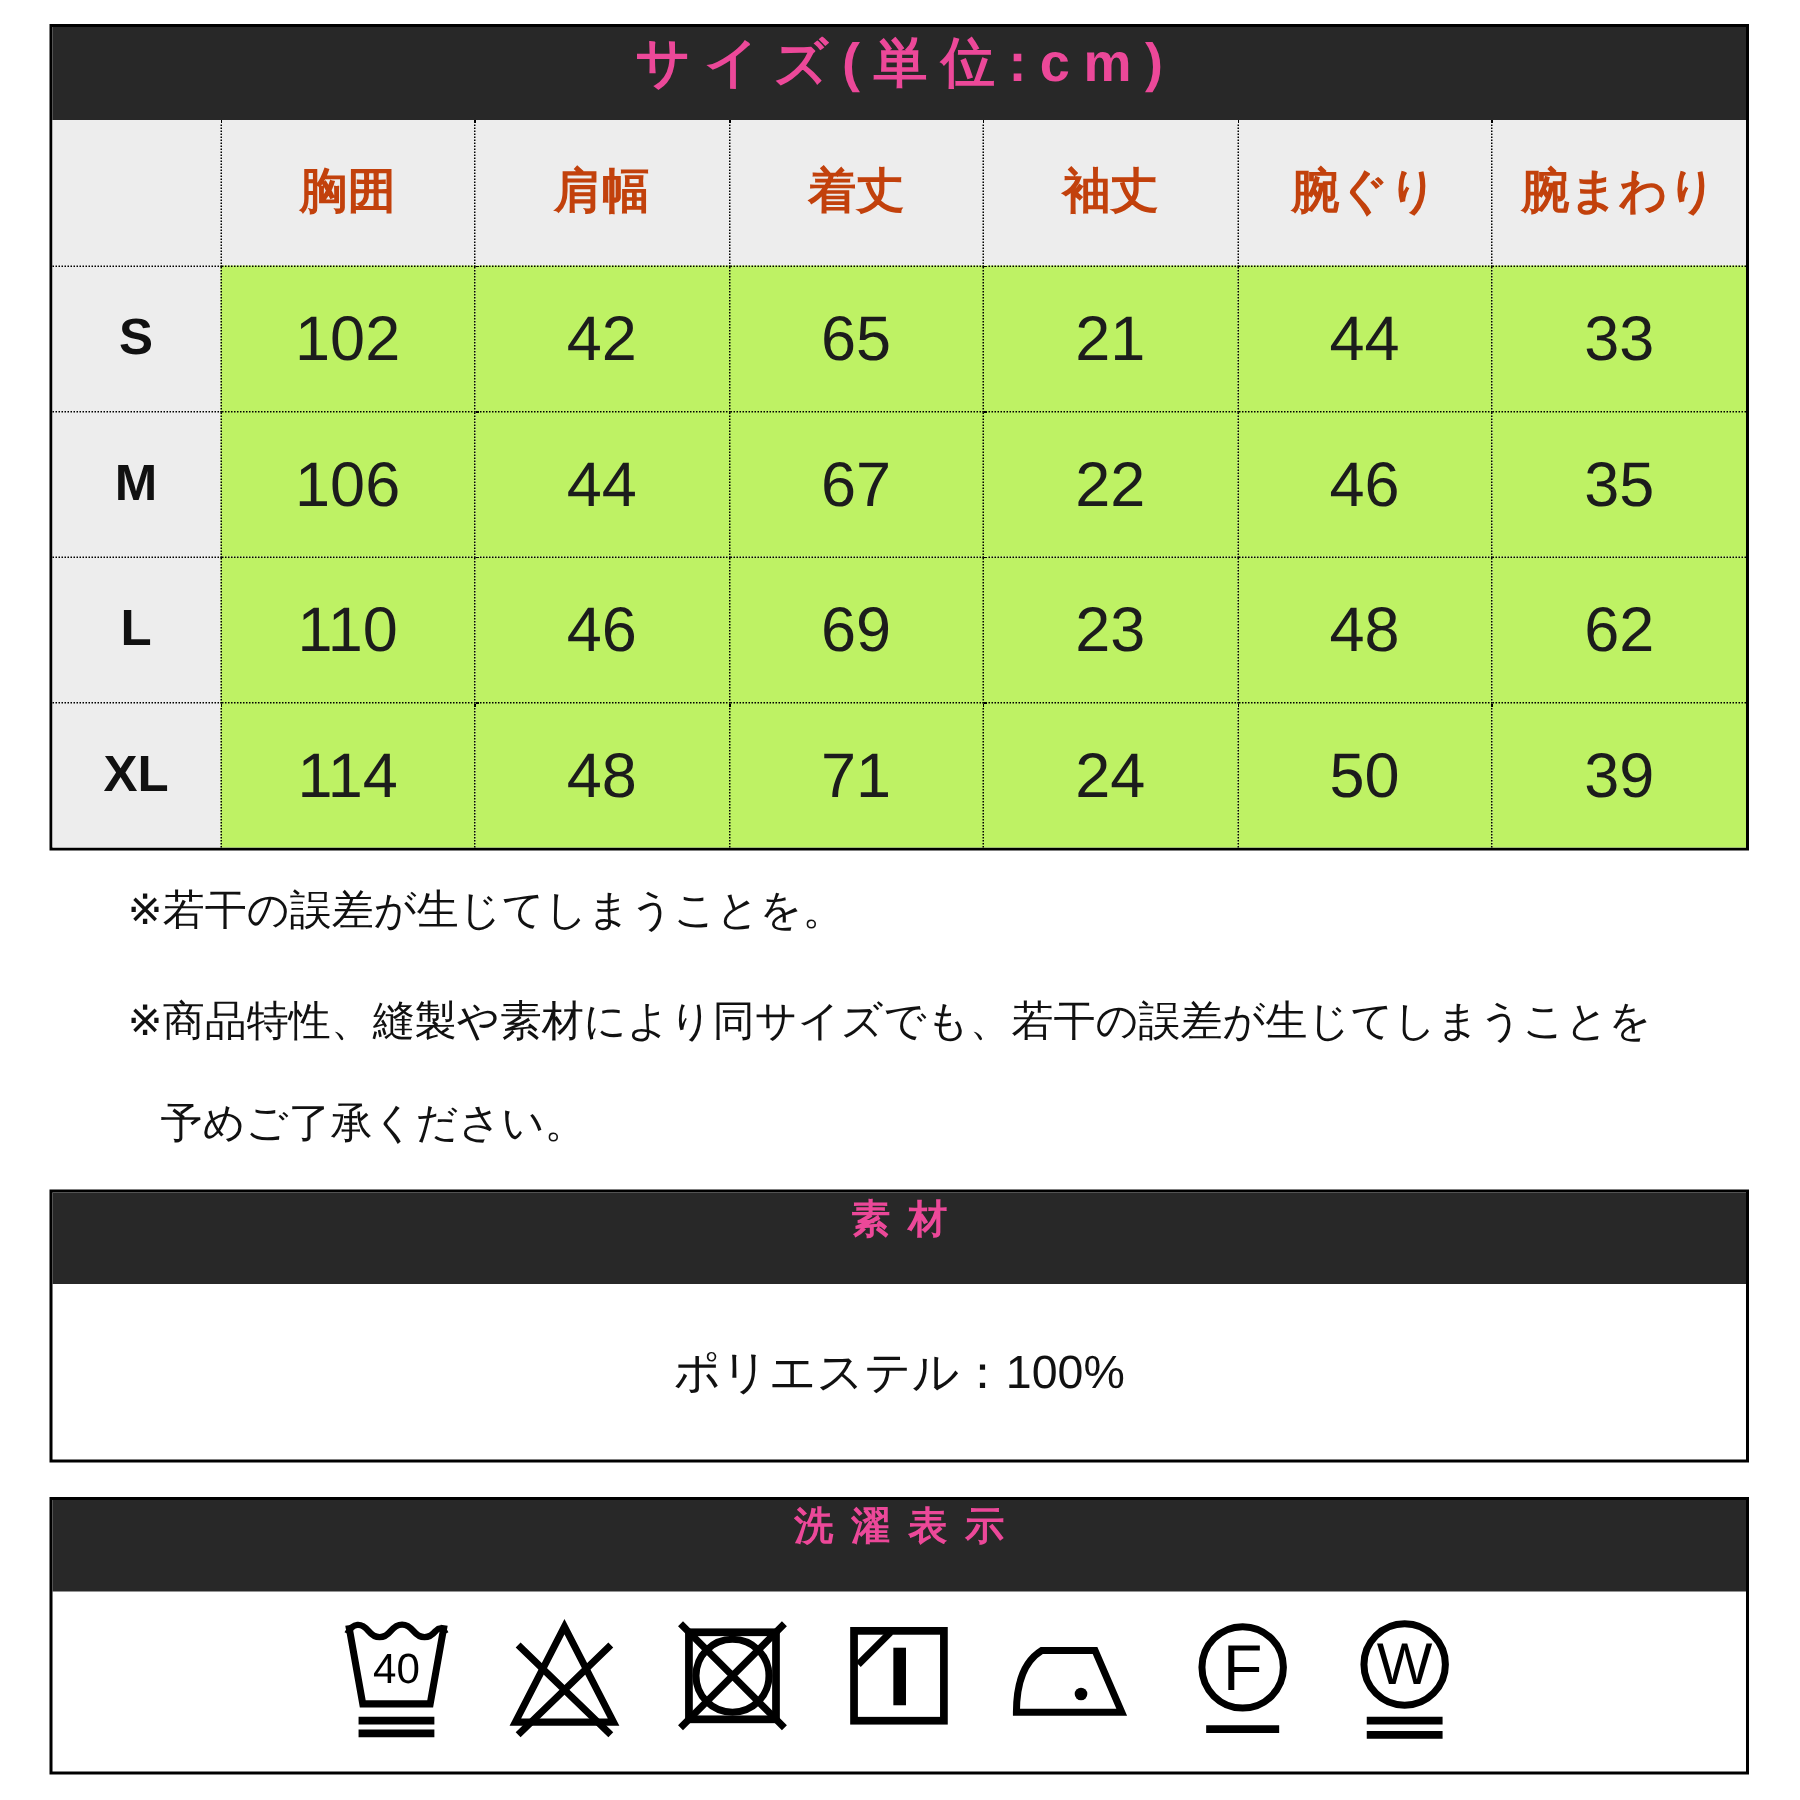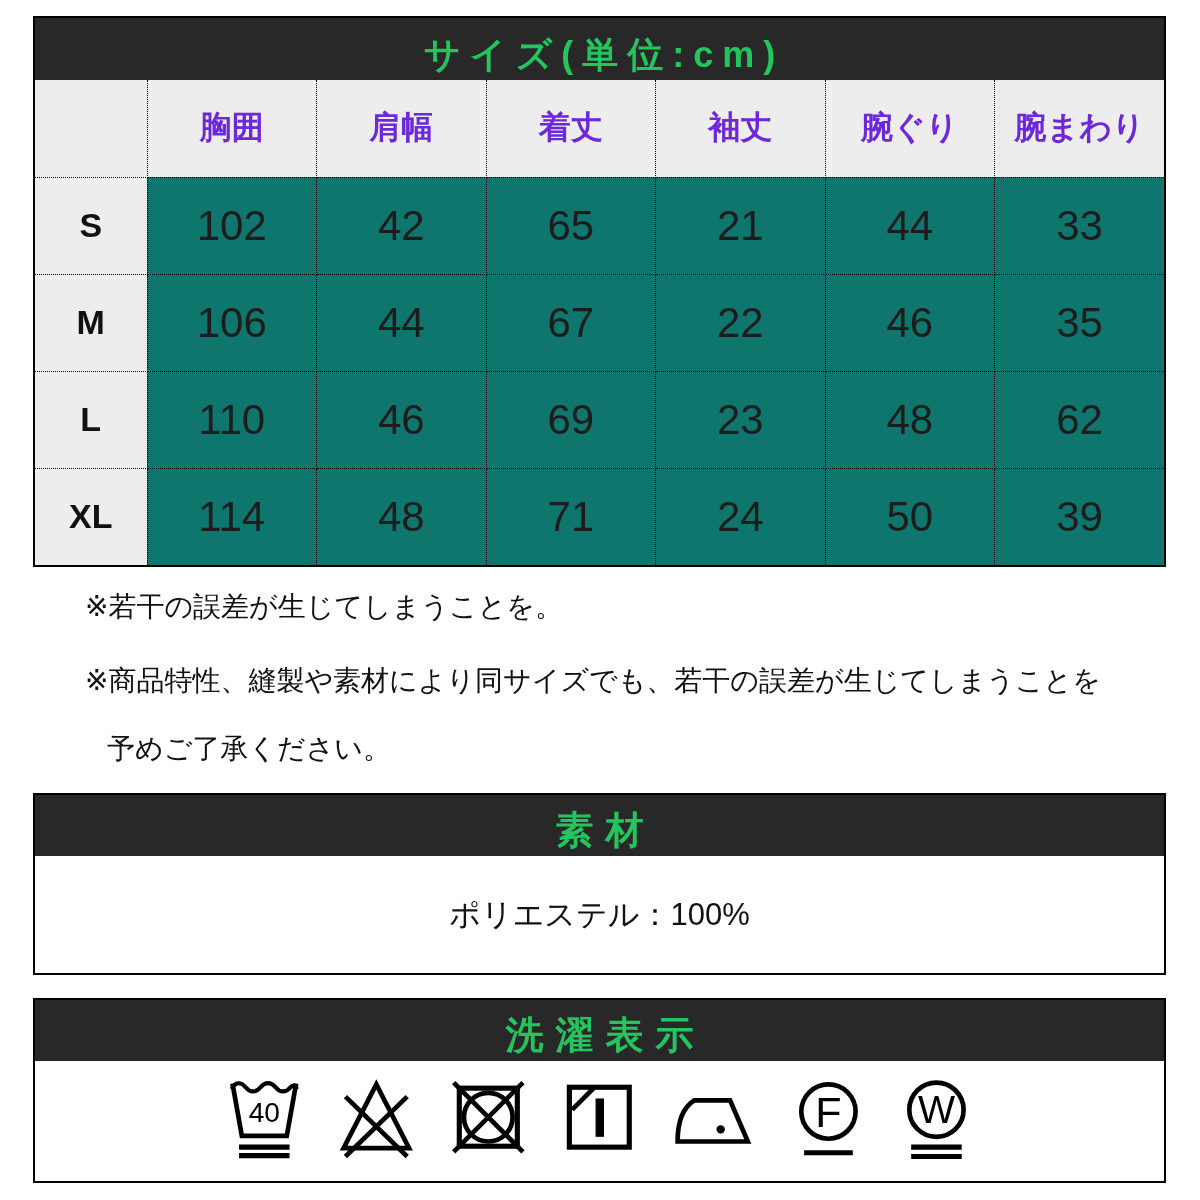--- a/index.html
+++ b/index.html
@@ -10,54 +10,54 @@
     color:#111; position:relative; overflow:hidden;
   }
   .sheet { position:absolute; inset:0; width:1200px; height:1200px; background:#fff; }
 
   
   .block {
     position:absolute; left:33px; width:1133px;
     border:2px solid #000; background:#fff;
   }
   .block-header {
-    background:#282828; color:#22c55e;
-    display:flex; align-items:flex-end; justify-content:center;
+    background:#282828; color:#ec4899;
+    display:flex; align-items:flex-start; justify-content:center;
     font-weight:bold;
   }
   .table-block { top:16px; }
   .table-block .block-header { height:62px; font-size:36px; letter-spacing:9px; padding-left:9px; }
 
   
   table.size-grid { width:100%; border-collapse:collapse; table-layout:fixed; }
   .size-grid col.c0 { width:112px; }
   .size-grid th, .size-grid td {
     border:1px dotted #000; text-align:center; vertical-align:middle;
   }
   .size-grid tr > *:first-child { border-left:none; }
   .size-grid tr > *:last-child  { border-right:none; }
   .size-grid thead tr > * { border-top:none; }
   .size-grid tbody tr:last-child > * { border-bottom:none; }
   .size-grid thead th {
-    height:97px; background:#ededed; font-size:32px; font-weight:bold; color:#6d28d9;
+    height:97px; background:#ededed; font-size:32px; font-weight:bold; color:#c2410c;
   }
   .size-grid tbody th {
     background:#ededed; font-size:34px; font-weight:bold; color:#111;
   }
   .size-grid tbody td {
-    height:97px; background:#0f766e; font-size:42px; font-weight:normal; color:#1c1c1c;
+    height:97px; background:#bef264; font-size:42px; font-weight:normal; color:#1c1c1c;
   }
 
   
   .note {
     position:absolute; font-size:28px; color:#111; white-space:nowrap; line-height:34px;
   }
 
   
-  .info-box .block-header { height:61px; font-size:38px; letter-spacing:12px; padding-left:12px; }
+  .info-box .block-header { height:61px; font-size:26px; letter-spacing:12px; padding-left:12px; }
   .material-block { top:793px; height:182px; }
   .care-block { top:998px; height:185px; }
   .box-body {
     display:flex; align-items:center; justify-content:center;
   }
   .material-block .box-body { height:117px; font-size:31px; color:#111; }
   .care-block .box-body { height:118px; gap:33px; }
   .care-icon { display:flex; align-items:flex-end; }
   svg text { font-family:"Liberation Sans","DejaVu Sans",sans-serif; }
 </style>

